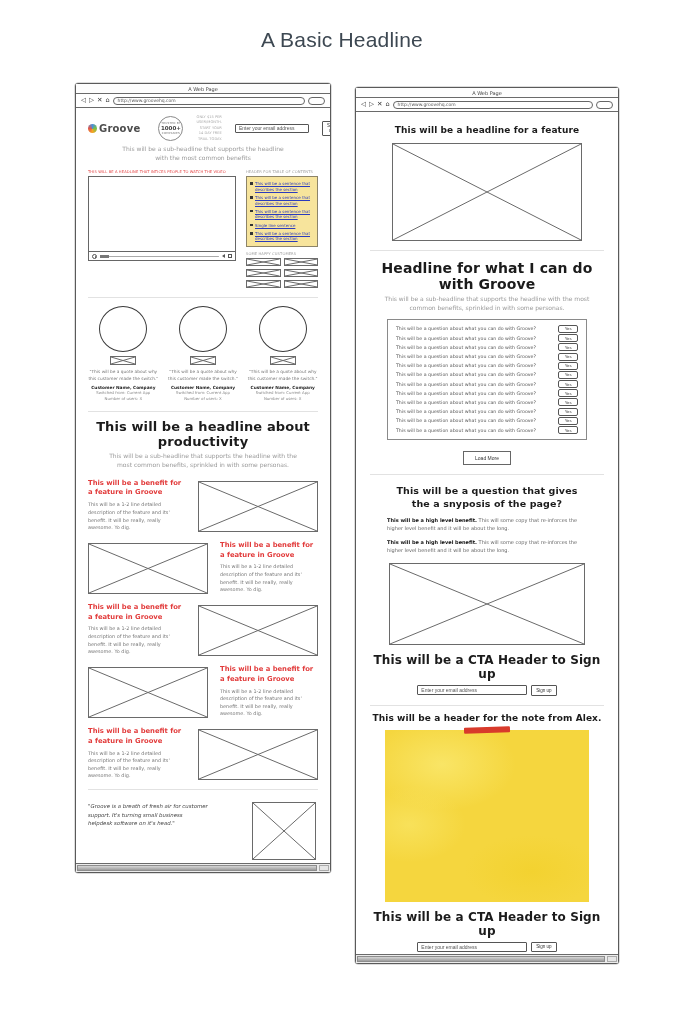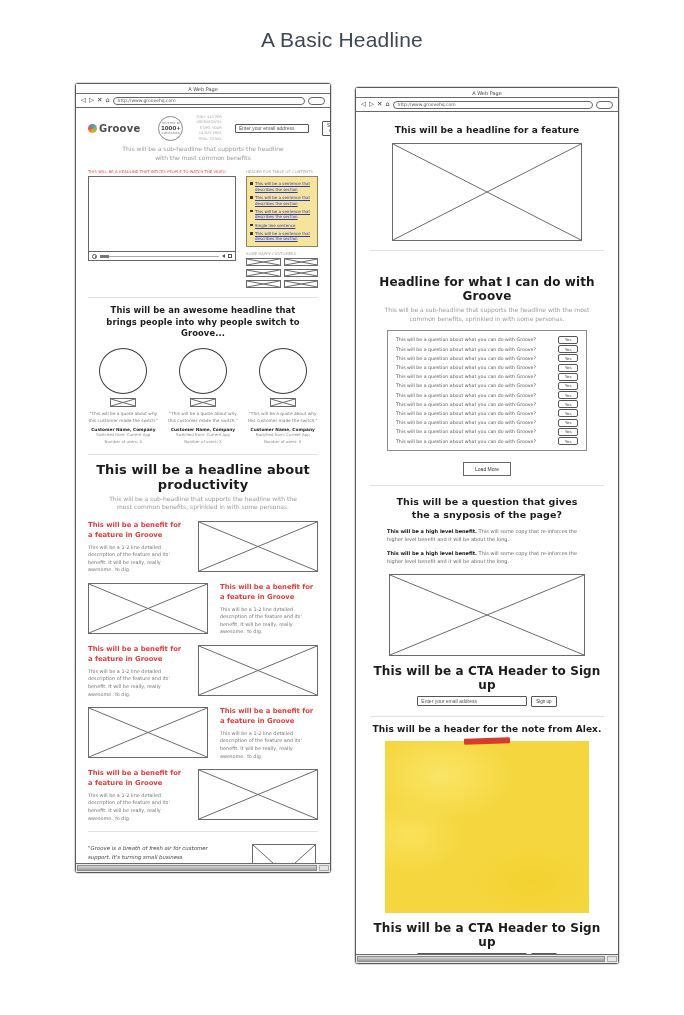--- a/index.html
+++ b/index.html
@@ -75,36 +75,36 @@
   .h2L{margin:7px auto 0;font-size:8.4px;line-height:1.4;max-width:208px}
   .tcols{display:flex;gap:9px;margin-top:8px}
   .tcol{flex:1;text-align:center}
   .avatar{width:48px;height:46px;border:1px solid #3a3a3a;border-radius:50%;margin:0 auto;background:#fff}
   .tlogo{width:26px;height:9px;margin:4px auto}
   .tquote{font-size:4.3px;color:#777;line-height:1.55}
   .tname{font-size:4.3px;font-weight:700;color:#222;margin-top:3px}
   .tmeta{font-size:3.9px;color:#888;line-height:1.55}
   .h3L{margin:7px auto 0;font-size:13px}
   .psub{margin:3px auto 0;max-width:190px;font-size:6px;line-height:1.45}
-  .feat{display:flex;gap:12px;align-items:flex-start;margin-top:9px}
+  .feat{display:flex;gap:12px;align-items:flex-end;margin-top:9px}
   .feat.rev{flex-direction:row-reverse}
   .ftext{width:98px;flex:none}
   .fh{font-size:6.8px;font-weight:700;color:#e23c3c;line-height:1.45}
   .fb{font-size:4.9px;color:#777;line-height:1.55;margin-top:3px}
   .fimg{flex:1;height:51px}
   .press{display:flex;margin-top:12px;align-items:flex-start}
   .pleft{width:120px}
   .pquote{font-size:5.4px;color:#444;line-height:1.6;font-style:italic}
   .pimgs{margin-left:auto;position:relative;width:100px;height:62px}
   .pbig{position:absolute;right:2px;top:0;width:64px;height:58px}
 
   
   .rh1{margin:13px auto 0;font-size:9px}
   .rxb1{width:190px;height:98px;margin:8px auto 0}
-  .rh2{margin:24px auto 0;font-size:12px}
+  .rh2{margin:9px auto 0;font-size:14px}
   .rsub{margin:3px auto 0;max-width:206px;font-size:6px;line-height:1.45}
   .faqbox{border:1px solid #8a8a8a;width:200px;margin:7px auto 0;padding:4px 8px}
   .faqrow{display:flex;align-items:center;justify-content:space-between;height:9.2px}
   .q{font-size:4.7px;color:#555}
   .yes{font-size:4.2px;border:1px solid #555;border-radius:2px;padding:.5px 5.5px;background:#fff;color:#333}
   .loadmore{display:block;margin:11px auto 0;font-size:5px;border:1px solid #666;background:#fff;padding:3px 11px;color:#333}
   .rh3{margin:9px auto 0;font-size:9.5px;line-height:1.4;max-width:198px}
   .syn{width:200px;margin:7px auto 0;font-size:5px;color:#666;line-height:1.5;text-align:left}
   .syn b{color:#111}
   .rxb2{width:196px;height:82px;margin:9px auto 0}
@@ -239,21 +239,20 @@
                   <line x1="0" y1="0" x2="100%" y2="100%"></line>
                   <line x1="100%" y1="0" x2="0" y2="100%"></line>
                 </svg>
               </div>
           </div>
         </div>
       </div>
 
       <div class="divider"></div>
 
-      <div class="wh h2L">This will be an awesome headline that brings people into why people switch to Groove...</div>
 
       <div class="tcols">
         <div class="tcol">
           <div class="avatar"></div>
           <div class="xbox tlogo">
               <svg>
                 <line x1="0" y1="0" x2="100%" y2="100%"></line>
                 <line x1="100%" y1="0" x2="0" y2="100%"></line>
               </svg>
             </div>

